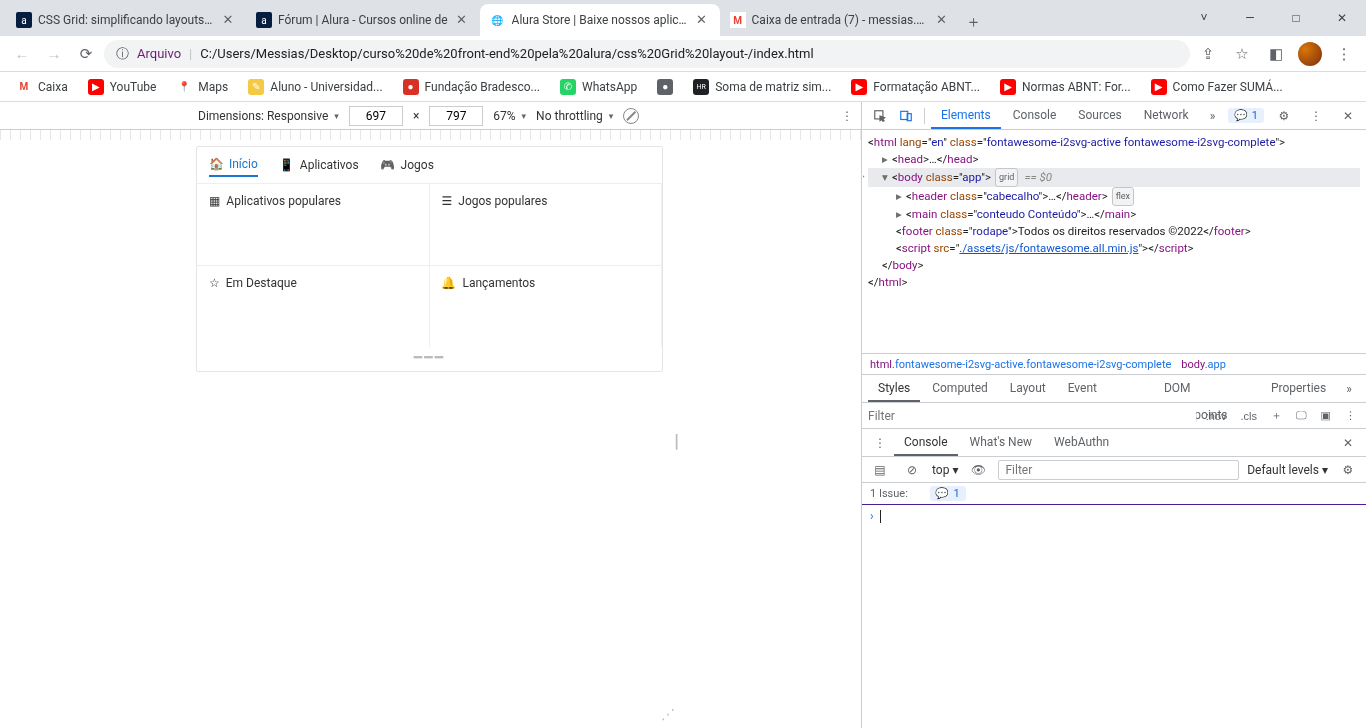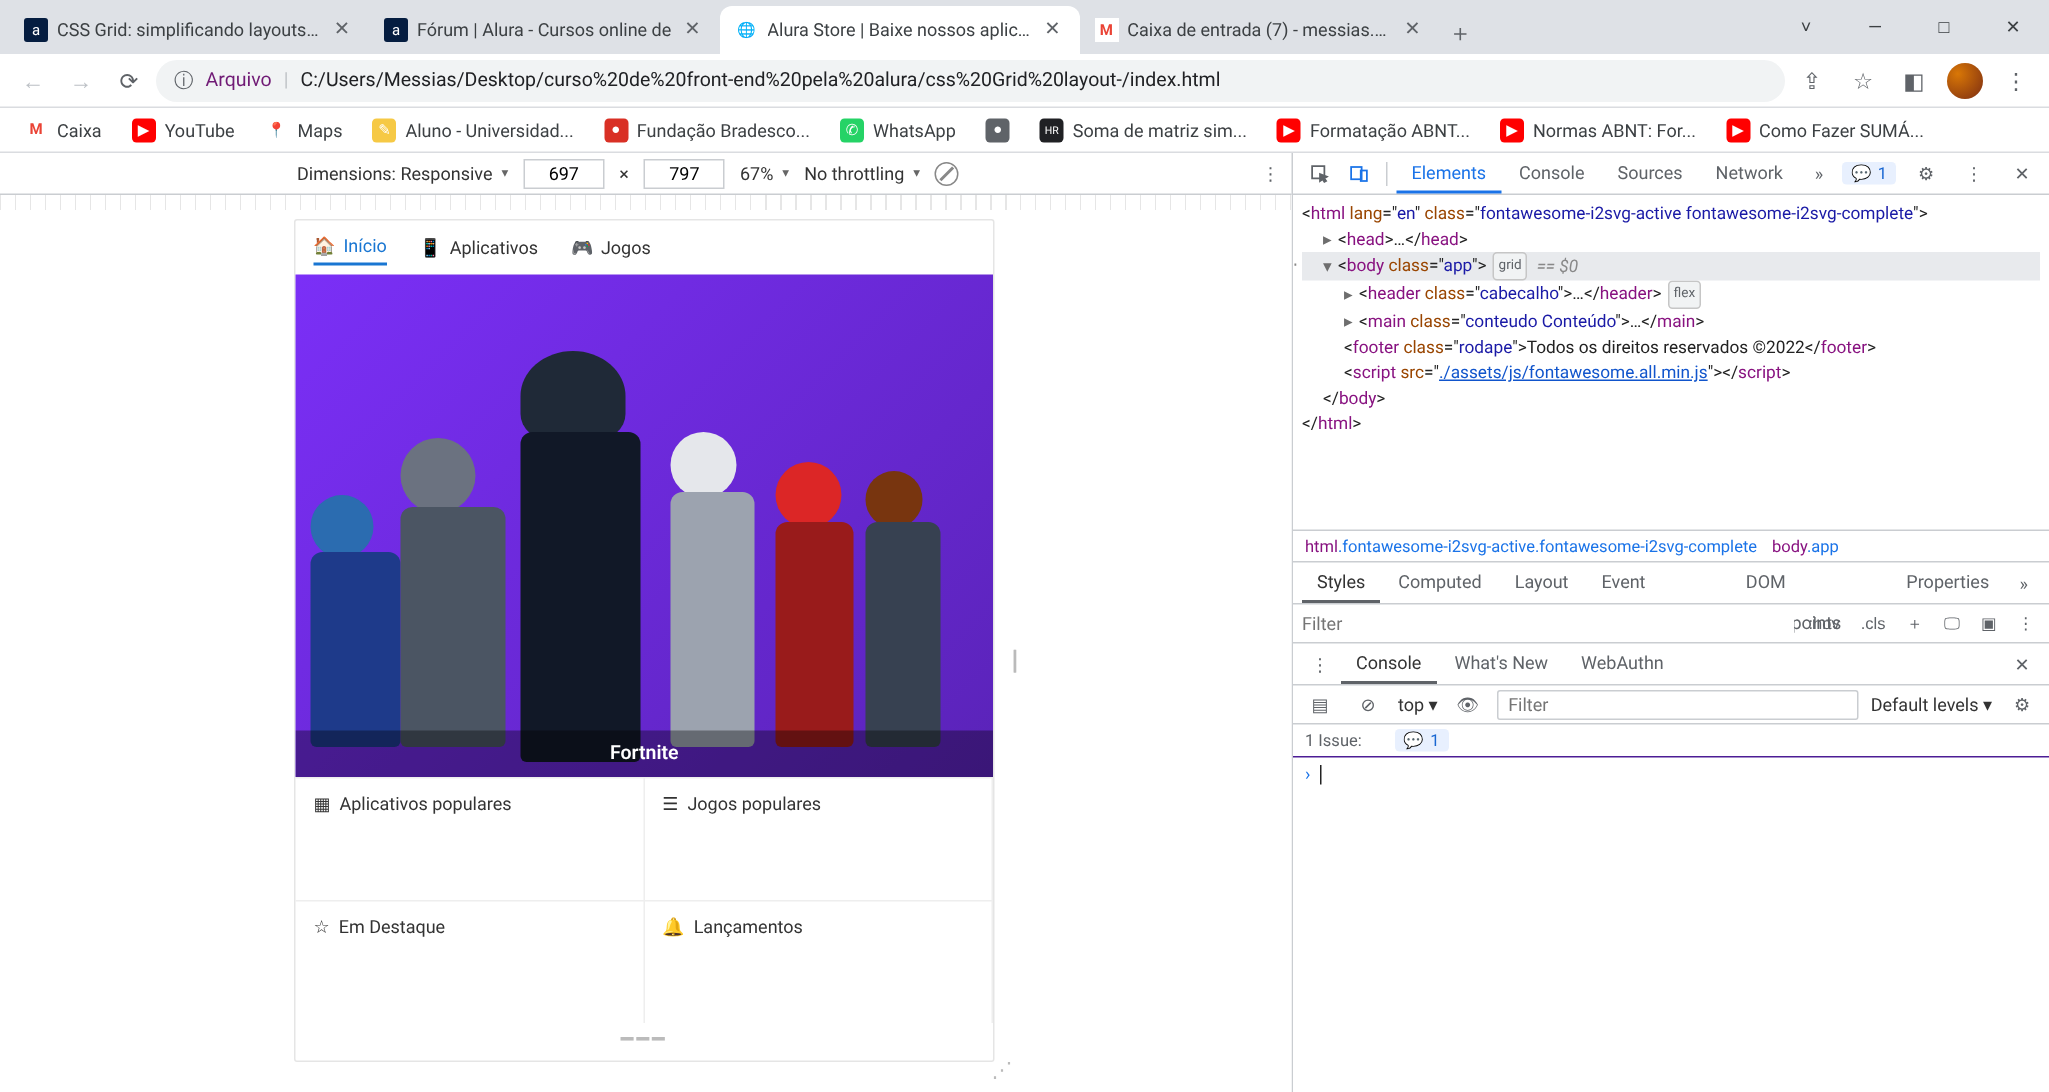--- a/index.html
+++ b/index.html
@@ -233,48 +233,20 @@
                 <span>Início</span>
               </div>
             <div class="item">
                 <span>📱</span>
                 <span>Aplicativos</span>
               </div>
             <div class="item">
                 <span>🎮</span>
                 <span>Jogos</span>
               </div>
-          </div>
-          <div class="hero">
-
-            <div class="char" style="left:10px">
-                <div class="head" style="width:42px;height:42px;background:#2b6cb0"></div>
-                <div class="body" style="width:60px;height:130px;background:#1e3a8a;margin-top:-4px"></div>
-              </div>
-            <div class="char" style="left:70px">
-                <div class="head" style="width:50px;height:50px;background:#6b7280"></div>
-                <div class="body" style="width:70px;height:160px;background:#4b5563;margin-top:-4px"></div>
-              </div>
-            <div class="char" style="left:150px;bottom:10px">
-                <div class="head" style="width:70px;height:60px;background:#1f2937;border-radius:50% 50% 30% 30%"></div>
-                <div class="body" style="width:80px;height:220px;background:#111827;margin-top:-6px"></div>
-              </div>
-            <div class="char" style="left:250px">
-                <div class="head" style="width:44px;height:44px;background:#e5e7eb"></div>
-                <div class="body" style="width:56px;height:170px;background:#9ca3af;margin-top:-4px"></div>
-              </div>
-            <div class="char" style="left:320px">
-                <div class="head" style="width:44px;height:44px;background:#dc2626"></div>
-                <div class="body" style="width:52px;height:150px;background:#991b1b;margin-top:-4px"></div>
-              </div>
-            <div class="char" style="left:380px">
-                <div class="head" style="width:38px;height:38px;background:#78350f"></div>
-                <div class="body" style="width:50px;height:150px;background:#374151;margin-top:-4px"></div>
-              </div>
-            <div class="hero-title">Fortnite</div>
           </div>
           <div class="sections">
             <div class="sec">
                 <span>▦</span>
                 <span>Aplicativos populares</span>
               </div>
             <div class="sec">
                 <span>☰</span>
                 <span>Jogos populares</span>
               </div>

